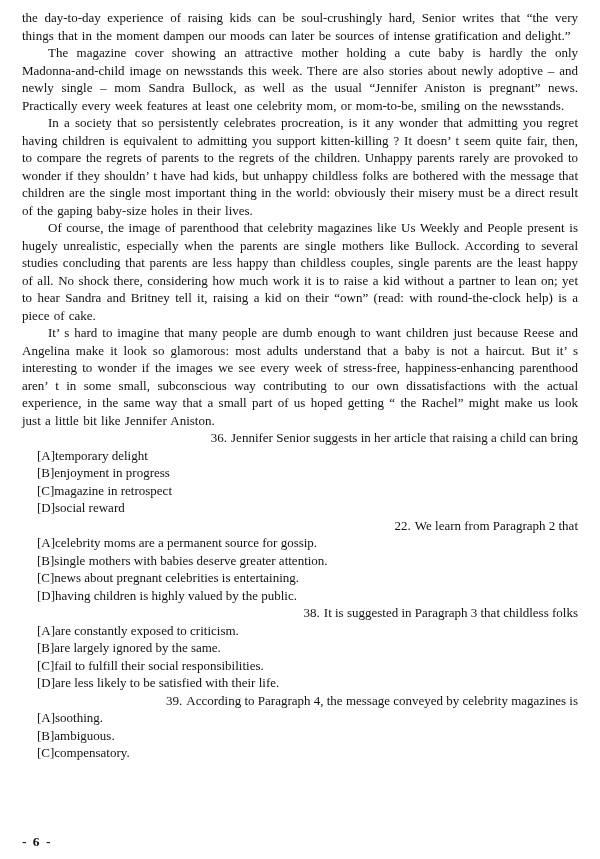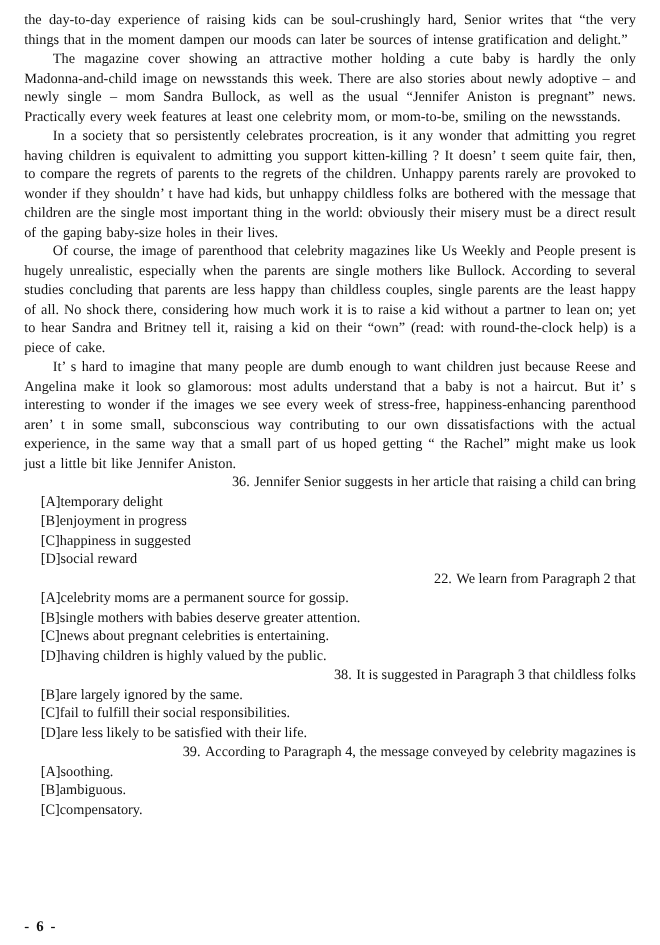--- a/index.html
+++ b/index.html
@@ -65,38 +65,39 @@
   </div>
 
   <div class="questions">
 
     <div class="q">
       <div class="q-stem">
         <span class="q-num">36.</span><span>Jennifer Senior suggests in her article that raising a child can bring</span>
       </div>
       <div class="q-opt">[A]temporary delight</div>
       <div class="q-opt">[B]enjoyment in progress</div>
-      <div class="q-opt">[C]happiness in suggested</div>
+      <div class="q-opt">[C]magazine in retrospect</div>
       <div class="q-opt">[D]social reward</div>
     </div>
 
     <div class="q">
       <div class="q-stem">
         <span class="q-num">22.</span><span>We learn from Paragraph 2 that</span>
       </div>
       <div class="q-opt">[A]celebrity moms are a permanent source for gossip.</div>
       <div class="q-opt">[B]single mothers with babies deserve greater attention.</div>
       <div class="q-opt">[C]news about pregnant celebrities is entertaining.</div>
       <div class="q-opt">[D]having children is highly valued by the public.</div>
     </div>
 
     <div class="q">
       <div class="q-stem">
         <span class="q-num">38.</span><span>It is suggested in Paragraph 3 that childless folks</span>
       </div>
+      <div class="q-opt">[A]are constantly exposed to criticism.</div>
       <div class="q-opt">[B]are largely ignored by the same.</div>
       <div class="q-opt">[C]fail to fulfill their social responsibilities.</div>
       <div class="q-opt">[D]are less likely to be satisfied with their life.</div>
     </div>
 
     <div class="q">
       <div class="q-stem">
         <span class="q-num">39.</span><span>According to Paragraph 4, the message conveyed by celebrity magazines is</span>
       </div>
       <div class="q-opt">[A]soothing.</div>

